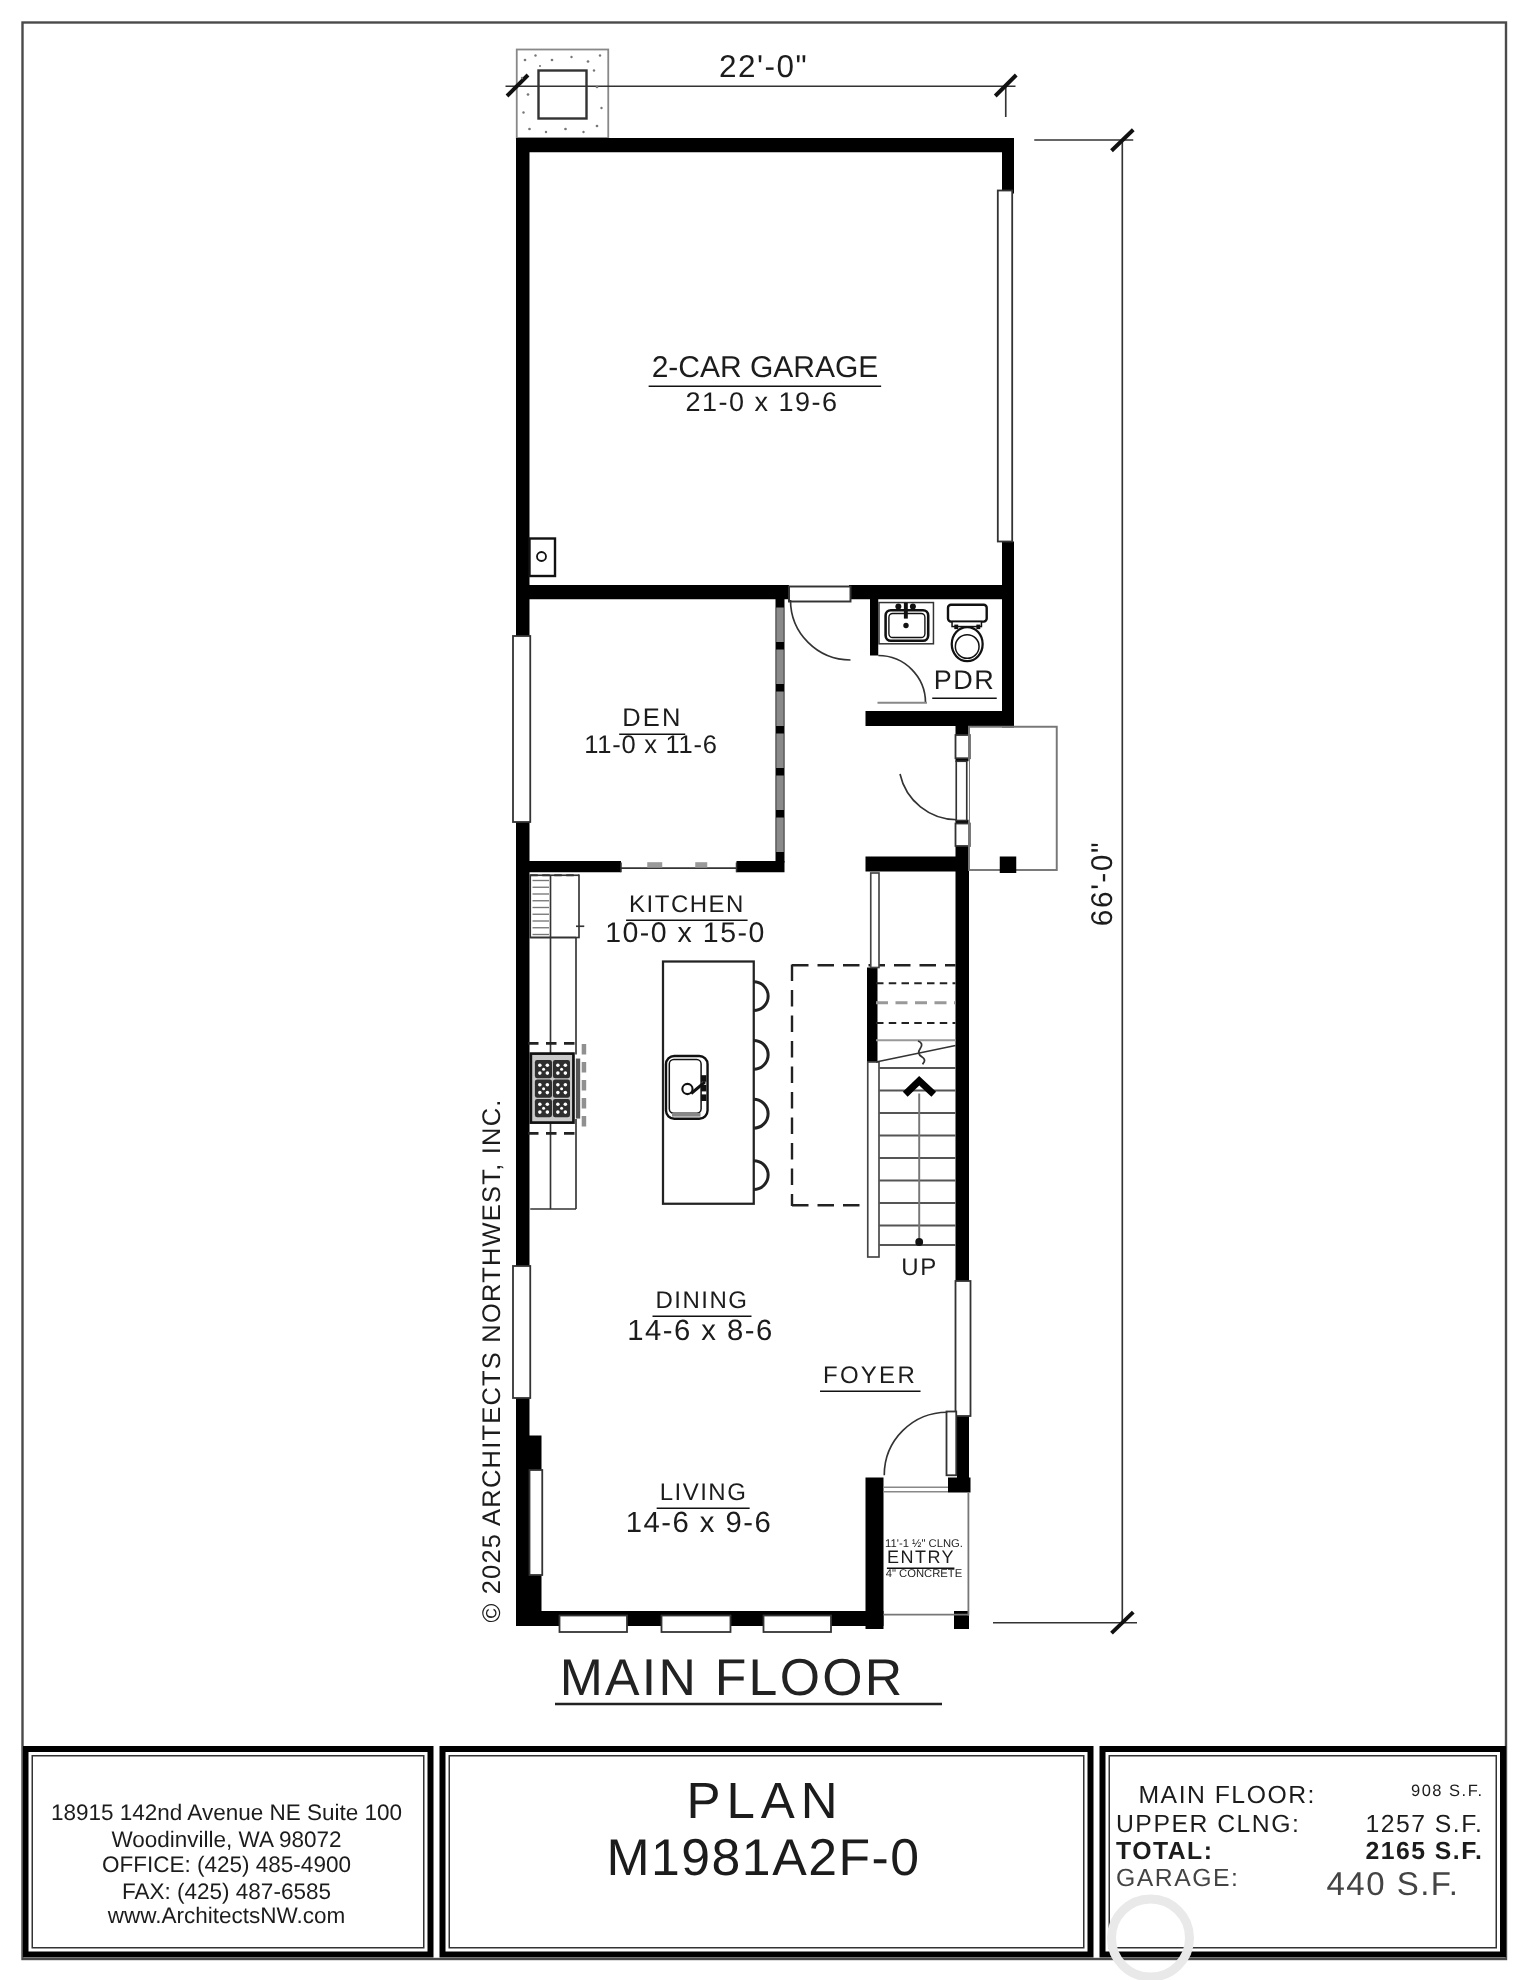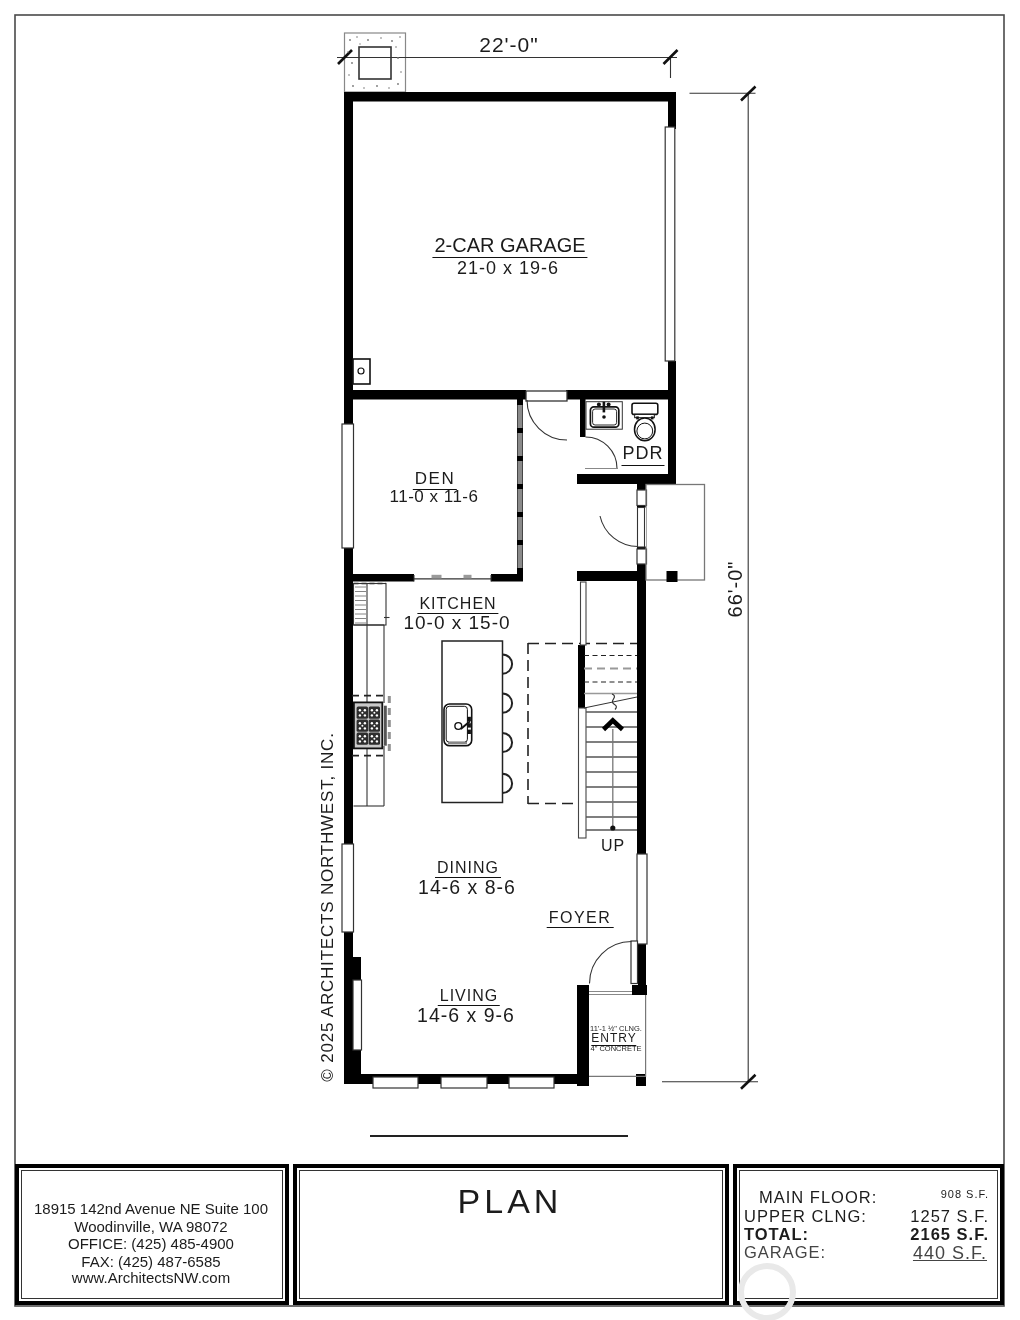--- a/index.html
+++ b/index.html
@@ -326,42 +326,44 @@
 
 <div class="lbl ctr" style="left:469px;top:987px;font-size:16px;letter-spacing:1px;line-height:17px;border-bottom:1.5px solid #111;padding:0 2px 1px 2px;">LIVING</div>
 <div class="lbl ctr" style="left:466px;top:1004px;font-size:19.5px;letter-spacing:1px;">14-6 x 9-6</div>
 
 <div class="lbl ctr" style="left:613px;top:837px;font-size:16px;letter-spacing:1px;">UP</div>
 
 <div class="lbl ctr" style="left:616px;top:1024px;font-size:7.5px;letter-spacing:0px;">11'-1 ½" CLNG.</div>
 <div class="lbl ctr" style="left:614px;top:1031px;font-size:12px;letter-spacing:1px;border-bottom:1.3px solid #111;">ENTRY</div>
 <div class="lbl ctr" style="left:616px;top:1044px;font-size:7.5px;">4" CONCRETE</div>
 
+<div class="lbl ctr" style="left:488px;top:1100px;font-size:34.5px;letter-spacing:1.5px;color:#222;">MAIN FLOOR</div>
 
 <div style="position:absolute;left:15px;top:1164px;width:274px;height:141px;background:#fff;border:4px solid #000;box-sizing:border-box;">
   <div style="position:absolute;left:2px;top:2px;right:2px;bottom:2px;border:1.2px solid #333;"></div>
 </div>
 <div style="position:absolute;left:293px;top:1164px;width:436px;height:141px;background:#fff;border:4px solid #000;box-sizing:border-box;">
   <div style="position:absolute;left:2px;top:2px;right:2px;bottom:2px;border:1.2px solid #333;"></div>
 </div>
 <div style="position:absolute;left:733px;top:1164px;width:271px;height:141px;background:#fff;border:4px solid #000;box-sizing:border-box;">
   <div style="position:absolute;left:2px;top:2px;right:2px;bottom:2px;border:1.2px solid #333;"></div>
 </div>
 
 <div class="lbl ctr" style="left:151px;top:1200px;font-size:15px;">18915 142nd Avenue NE Suite 100</div>
 <div class="lbl ctr" style="left:151px;top:1217.5px;font-size:15px;">Woodinville, WA 98072</div>
 <div class="lbl ctr" style="left:151px;top:1235px;font-size:15px;">OFFICE: (425) 485-4900</div>
 <div class="lbl ctr" style="left:151px;top:1252.5px;font-size:15px;">FAX: (425) 487-6585</div>
 <div class="lbl ctr" style="left:151px;top:1269px;font-size:15px;">www.ArchitectsNW.com</div>
 
 <div class="lbl ctr" style="left:510px;top:1182px;font-size:34px;letter-spacing:4px;">PLAN</div>
+<div class="lbl ctr" style="left:509px;top:1220px;font-size:34.5px;letter-spacing:1px;">M1981A2F-0</div>
 
 <div class="lbl" style="left:744px;top:1188px;font-size:16.5px;letter-spacing:1px;margin-left:15px;">MAIN FLOOR:</div>
 <div class="lbl" style="right:31px;top:1188px;font-size:11px;letter-spacing:1px;">908 S.F.</div>
 <div class="lbl" style="left:744px;top:1207px;font-size:16.5px;letter-spacing:1px;">UPPER CLNG:</div>
 <div class="lbl" style="right:31px;top:1207px;font-size:16.5px;letter-spacing:1px;">1257 S.F.</div>
 <div class="lbl" style="left:744px;top:1225px;font-size:16.5px;letter-spacing:1px;font-weight:bold;">TOTAL:</div>
 <div class="lbl" style="right:31px;top:1225px;font-size:16.5px;letter-spacing:1px;font-weight:bold;">2165 S.F.</div>
 <div class="lbl" style="left:744px;top:1243px;font-size:16.5px;letter-spacing:1px;color:#444;">GARAGE:</div>
-<div class="lbl" style="right:33px;top:1243px;font-size:18px;letter-spacing:1px;color:#444;text-decoration:underline;">440 S.F.</div>
+<div class="lbl" style="right:47px;top:1243px;font-size:22px;letter-spacing:1px;color:#444;">440 S.F.</div>
 
 <div style="position:absolute;left:738px;top:1263px;width:58px;height:58px;border-radius:50%;border:6px solid #e9e9e9;box-sizing:border-box;"></div>
 </div>
 
 </body></html>

